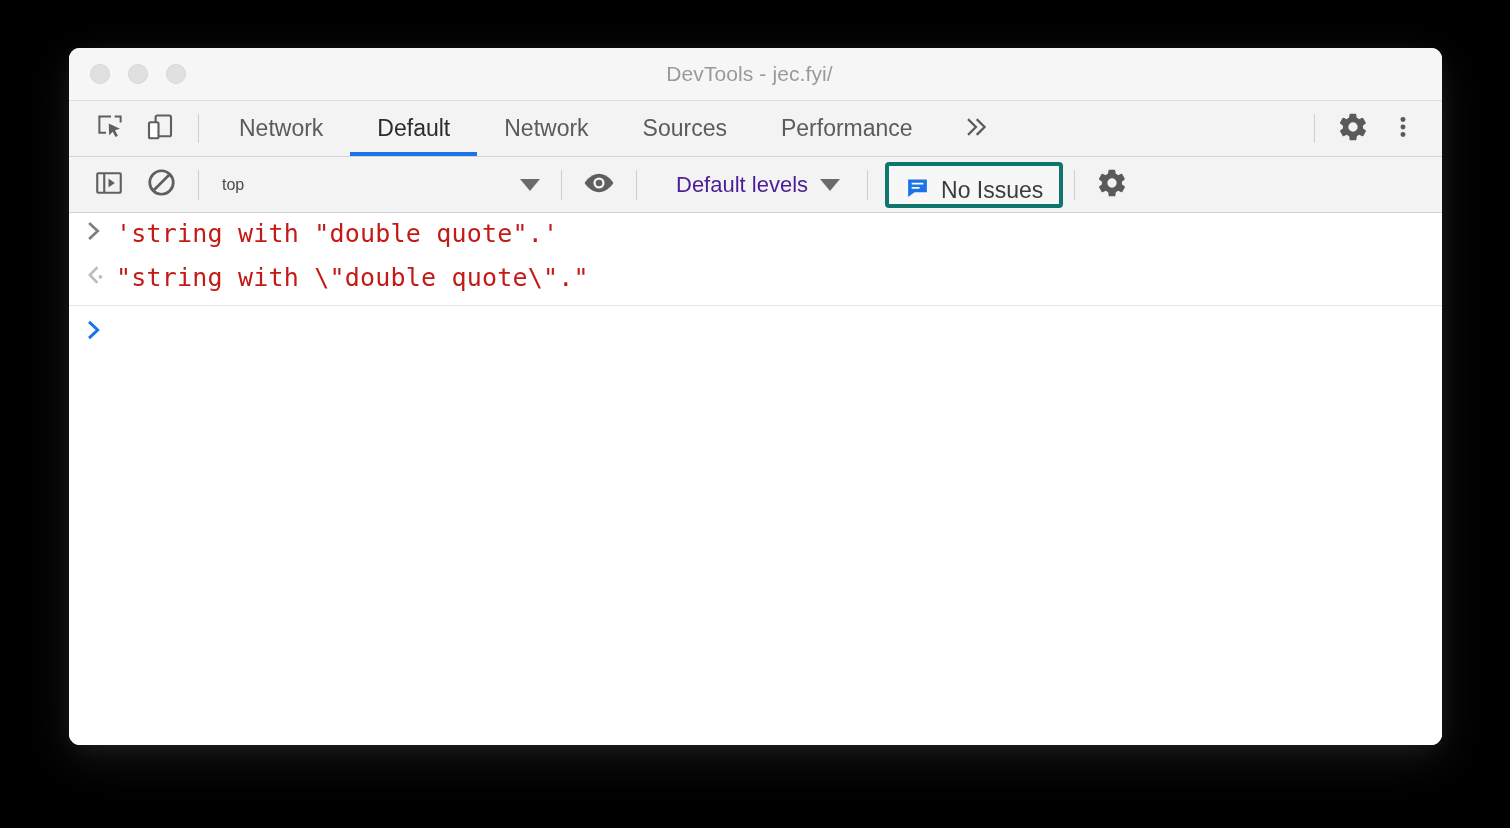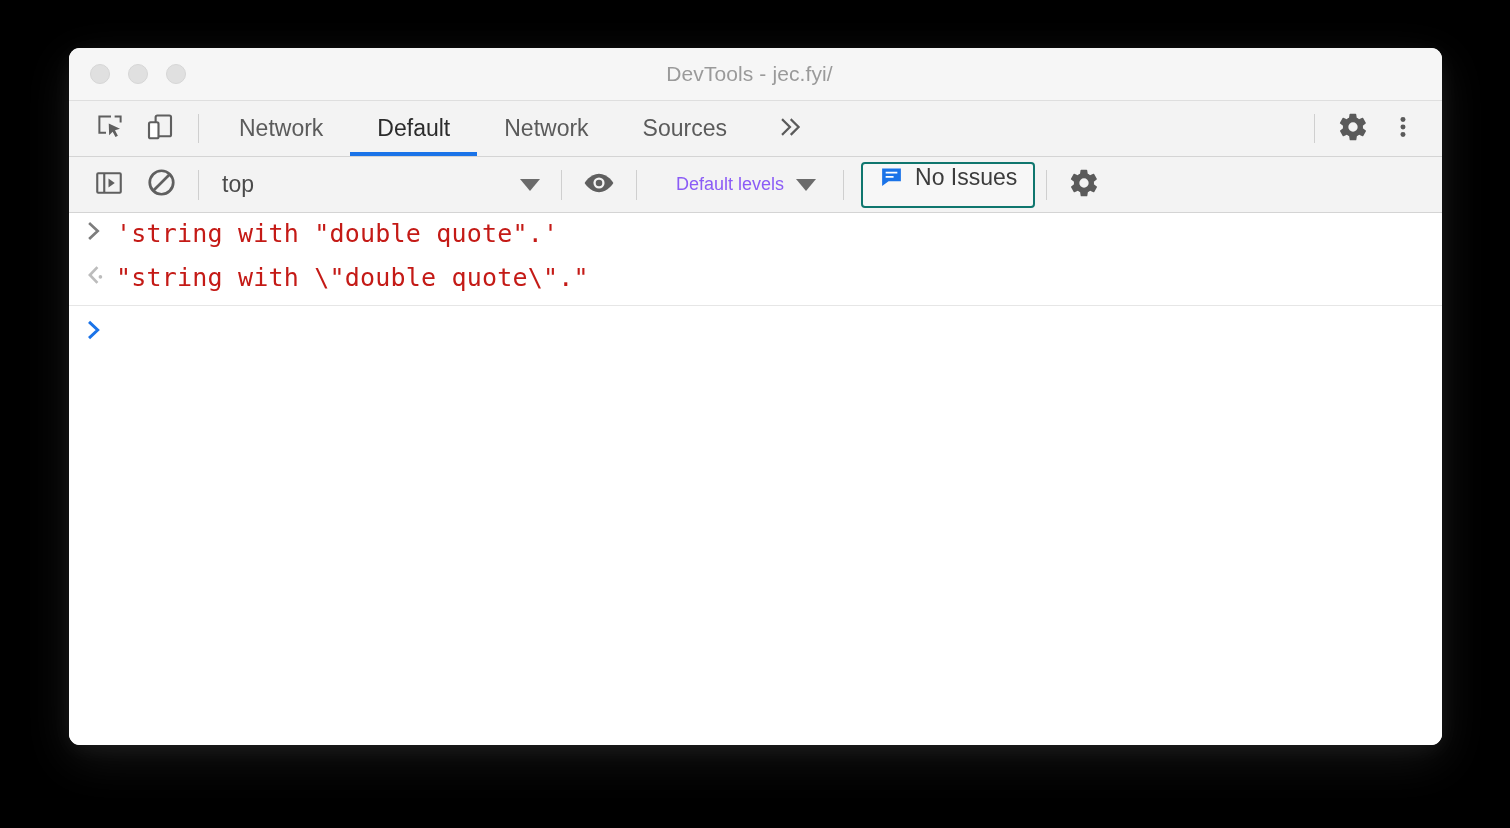--- a/index.html
+++ b/index.html
@@ -143,21 +143,21 @@
   }
   #context-select {
     display: flex;
     align-items: center;
     width: 340px;
     height: 40px;
     padding: 0 10px 0 12px;
     cursor: pointer;
   }
   #context-label {
-    font-size: 23px;
+    font-size: 16px;
     color: #4a4a4a;
     flex: 1;
   }
   .caret {
     width: 0; height: 0;
     border-left: 10px solid transparent;
     border-right: 10px solid transparent;
     border-top: 12px solid #6b6b6b;
   }
   #filter-input {
@@ -176,28 +176,28 @@
   }
   #levels-select {
     display: flex;
     align-items: center;
     gap: 12px;
     height: 42px;
     padding: 0 16px;
     margin-left: 12px;
     cursor: pointer;
   }
-  #levels-label { font-size: 18px; color: #8b5cf6; }
+  #levels-label { font-size: 22px; color: #4c1d95; }
   #issues-btn {
     display: flex;
-    align-items: flex-start;
+    align-items: flex-end;
     gap: 11px;
     height: 46px;
     padding: 0 16px;
-    border: 2px solid #0f766e;
+    border: 4px solid #0f766e;
     border-radius: 4px;
     background: #f7f7f7;
     margin-left: 6px;
     cursor: pointer;
   }
   #issues-label { font-size: 23px; color: #3c3c3c; white-space: nowrap; }
 
   
   #console-body {
     flex: 1 1 auto;
@@ -279,20 +279,23 @@
         <span>Network</span>
       </div>
       <div class="tab active">
         <span>Default</span>
       </div>
       <div class="tab">
         <span>Network</span>
       </div>
       <div class="tab">
         <span>Sources</span>
+      </div>
+      <div class="tab">
+        <span>Performance</span>
       </div>
 
       <div class="tab-more">
         <span>
           <svg width="30" height="26" viewBox="0 0 24 24">
             <path d="M4.5 5.5 L11 12 L4.5 18.5 M12.5 5.5 L19 12 L12.5 18.5" fill="none" stroke="#5a5a5a" stroke-width="2.1" stroke-linecap="square"></path>
           </svg>
         </span>
       </div>
 

